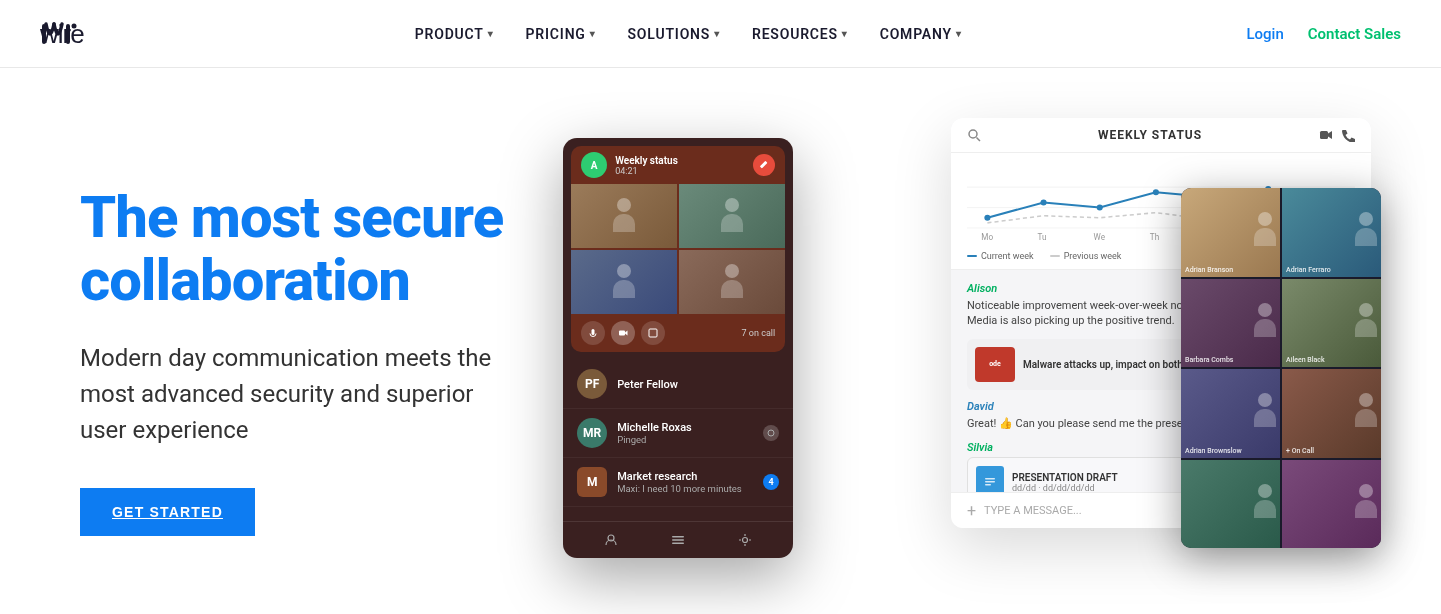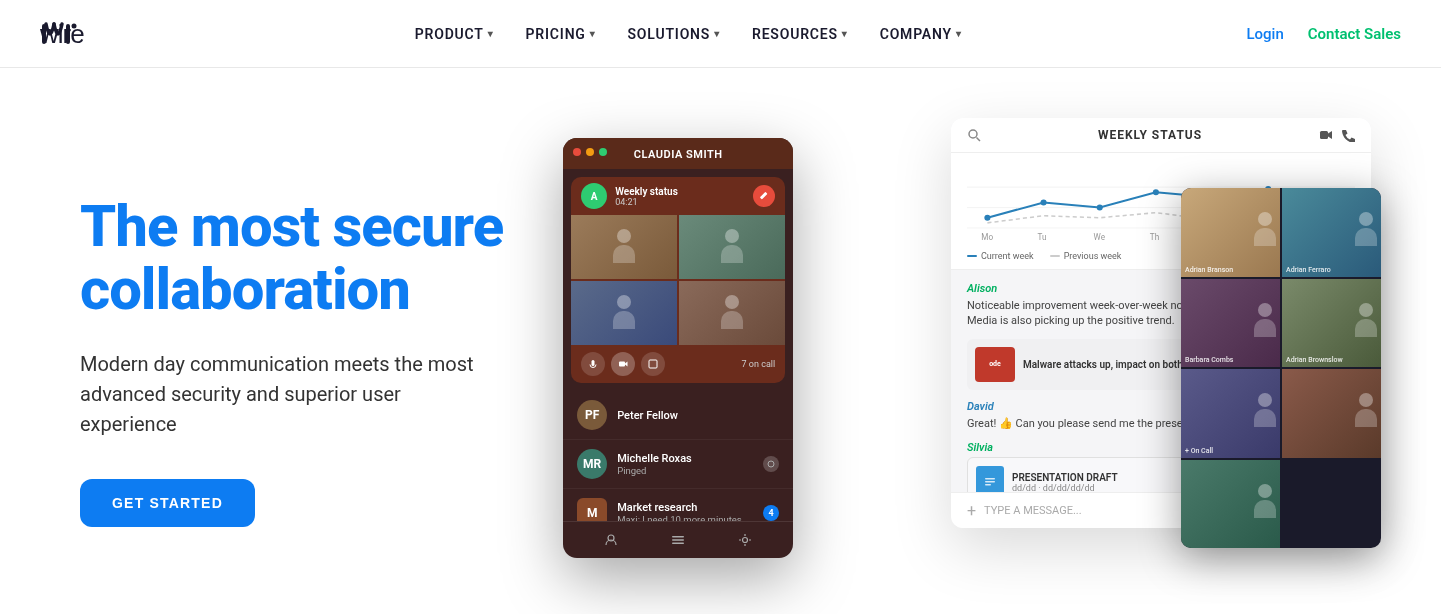--- a/index.html
+++ b/index.html
@@ -27,28 +27,28 @@
     .hero {
       display: flex; align-items: center; justify-content: space-between;
       padding: 40px 60px 0 80px; height: calc(614px - 68px); overflow: hidden;
     }
     .hero-left { max-width: 480px; flex-shrink: 0; }
     .hero-title {
       font-size: 58px; font-weight: 800; line-height: 1.08;
       color: #0d7cf2; margin-bottom: 28px; letter-spacing: -1px;
     }
     .hero-subtitle {
-      font-size: 20px; font-weight: 400; color: #333; line-height: 1.5;
+      font-size: 24px; font-weight: 400; color: #333; line-height: 1.5;
       margin-bottom: 40px; max-width: 420px;
     }
     .btn-get-started {
       display: inline-block; background: #0d7cf2; color: #fff;
       font-size: 14px; font-weight: 700; letter-spacing: 1.2px;
       text-transform: uppercase; padding: 16px 32px;
-      border-radius: 12px; cursor: pointer; border: none;
+      border-radius: 0; cursor: pointer; border: none; text-decoration: underline;
     }
 
     
     .hero-right {
       position: relative; flex: 1;
       display: flex; justify-content: flex-end; align-items: flex-start;
       height: 100%; padding-top: 10px;
     }
 
     
@@ -241,28 +241,20 @@
       <span>The most secure</span><br>
       <span>collaboration</span>
     </h1>
     <p class="hero-subtitle">Modern day communication meets the most advanced security and superior user experience</p>
     <button class="btn-get-started">GET STARTED</button>
   </div>
 
   <div class="hero-right">
 
     <div class="app-dark">
-      <div class="app-dark-header">
-        <div style="display:flex;gap:5px;position:absolute;left:10px;top:10px;">
-          <div style="width:8px;height:8px;border-radius:50%;background:#e74c3c;"></div>
-          <div style="width:8px;height:8px;border-radius:50%;background:#f39c12;"></div>
-          <div style="width:8px;height:8px;border-radius:50%;background:#2ecc71;"></div>
-        </div>
-        <span class="app-dark-header-title">CLAUDIA SMITH</span>
-      </div>
 
       <div style="margin:8px;border-radius:10px;overflow:hidden;background:#6b2c1c;position:relative;">
         <div style="display:flex;align-items:center;padding:6px 10px;gap:8px;">
           <div style="width:26px;height:26px;border-radius:50%;background:#2ecc71;display:flex;align-items:center;justify-content:center;font-size:10px;font-weight:700;color:#fff;">A</div>
           <div style="flex:1;">
             <div style="color:#fff;font-size:10px;font-weight:600;">Weekly status</div>
             <div style="color:#ccc;font-size:9px;">04:21</div>
           </div>
           <div style="background:#e74c3c;border-radius:50%;width:22px;height:22px;display:flex;align-items:center;justify-content:center;">
             <svg width="12" height="12" viewBox="0 0 12 12">
@@ -487,20 +479,27 @@
             <div class="person-head"></div>
             <div class="person-body"></div>
           </div>
         <div class="vid-label">Barbara Combs</div>
       </div>
       <div class="vid-cell">
         <div class="person-shape">
             <div class="person-head"></div>
             <div class="person-body"></div>
           </div>
+        <div class="vid-label">Aileen Black</div>
+      </div>
+      <div class="vid-cell">
+        <div class="person-shape">
+            <div class="person-head"></div>
+            <div class="person-body"></div>
+          </div>
         <div class="vid-label">Adrian Brownslow</div>
       </div>
       <div class="vid-cell">
         <div class="person-shape">
             <div class="person-head"></div>
             <div class="person-body"></div>
           </div>
         <div class="vid-label">+ On Call</div>
       </div>
       <div class="vid-cell">

